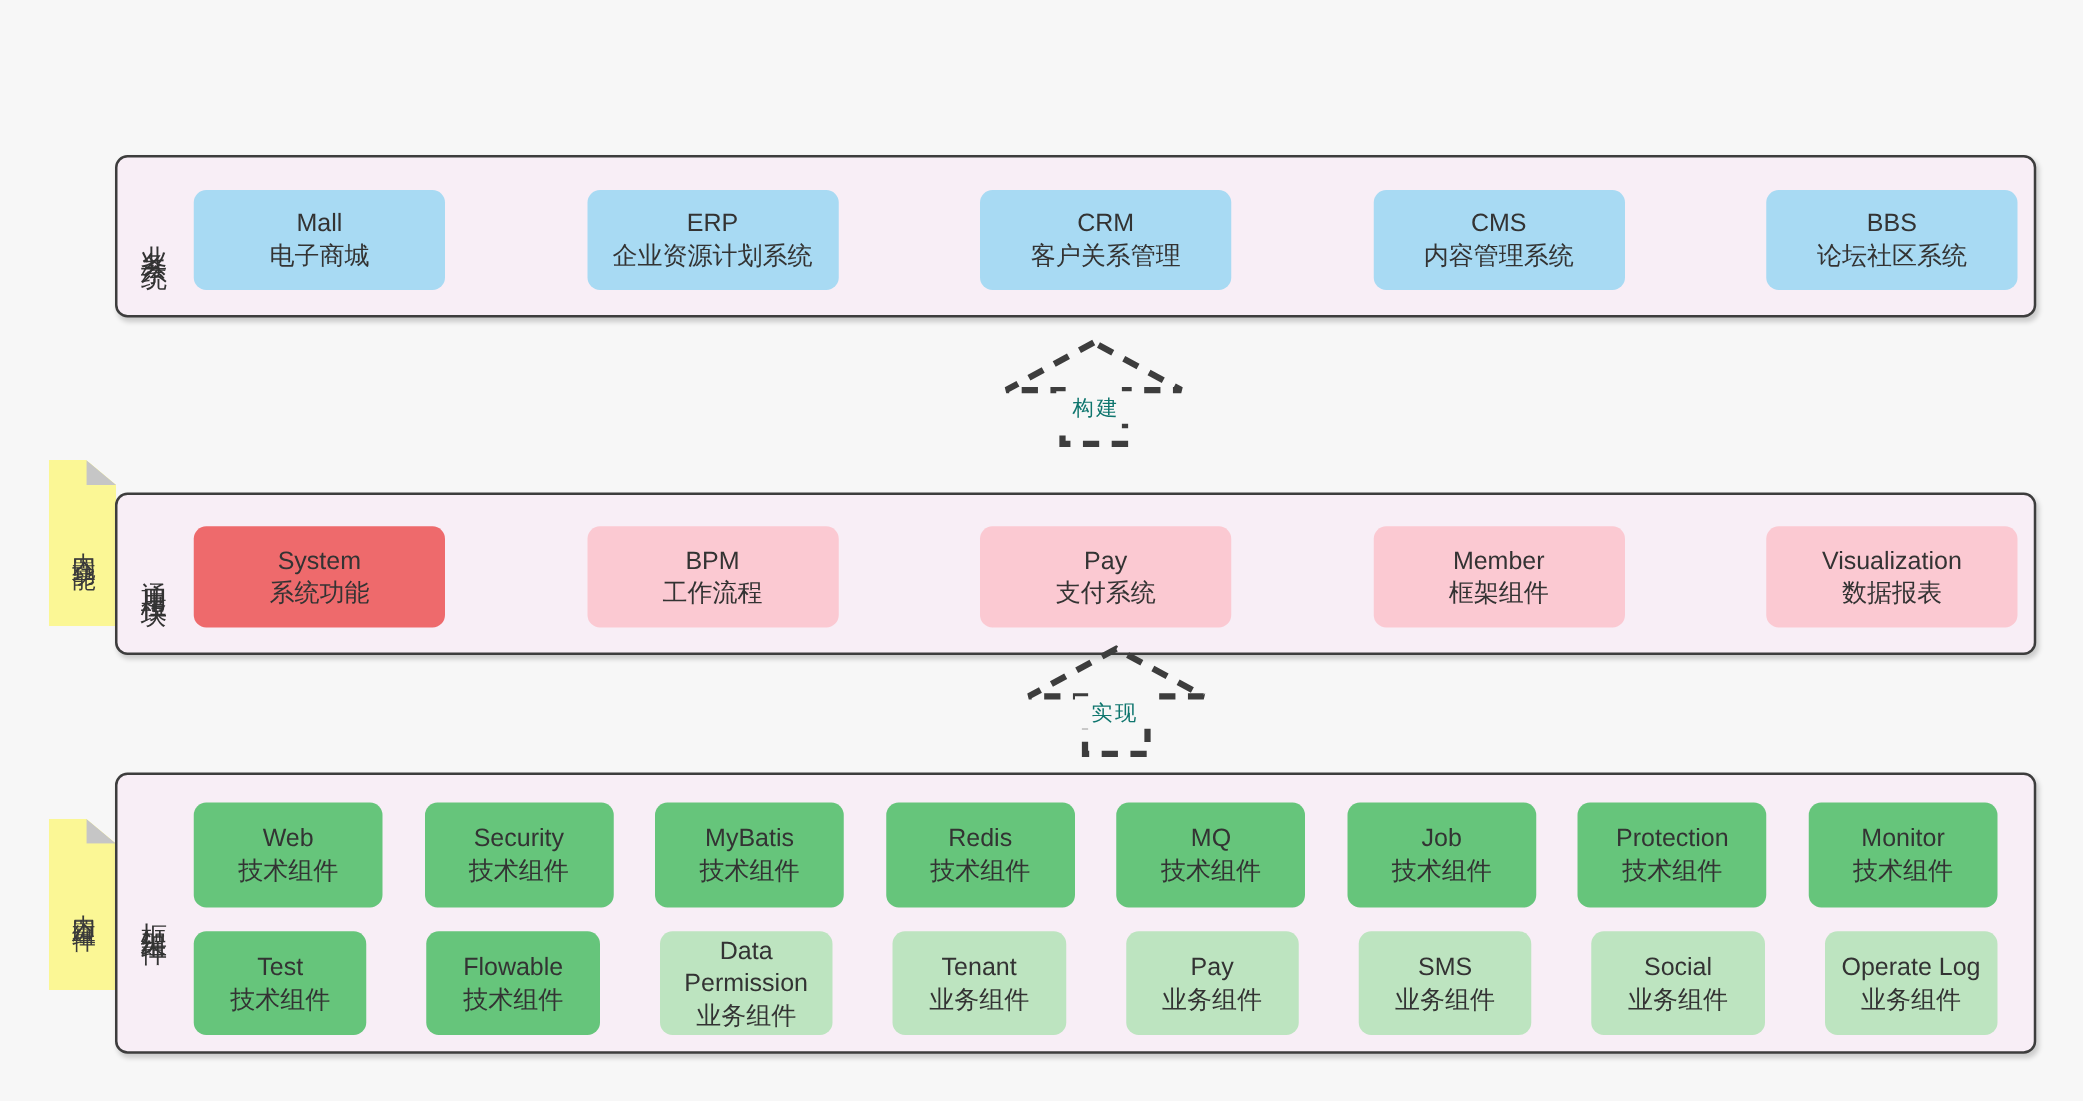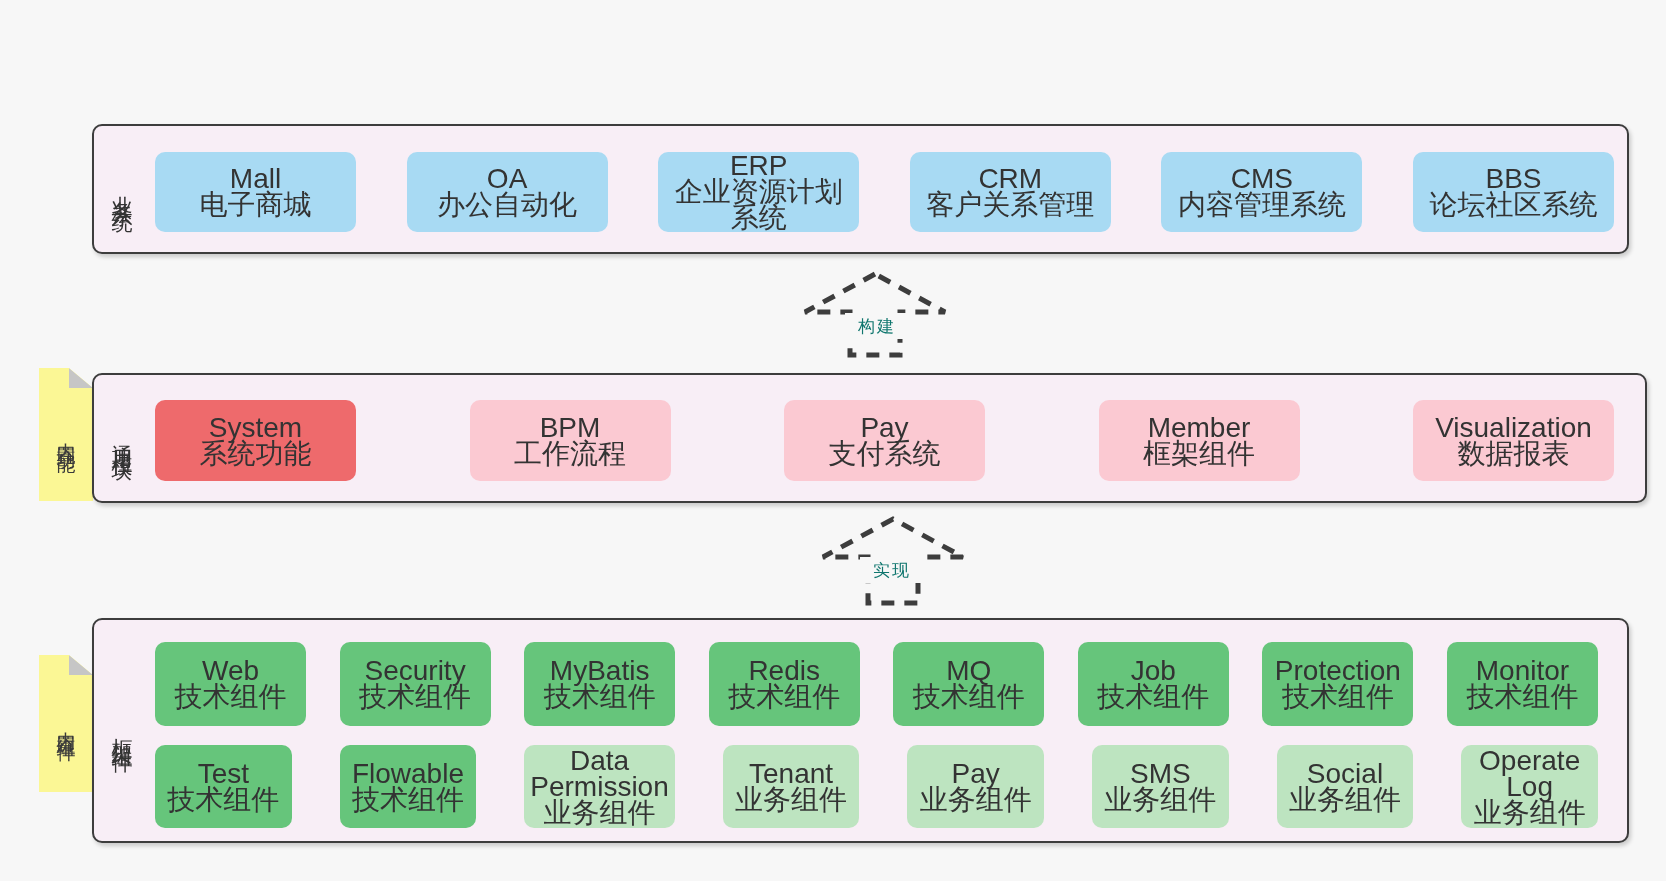--- a/index.html
+++ b/index.html
@@ -34,21 +34,21 @@
 
   
   .band {
     position:absolute; left:92px; width:1533px;
     background:#f8eef6;
     border:2px solid #3d3d3d; border-radius:10px;
     box-shadow:2px 3px 4px rgba(0,0,0,0.18);
     z-index:1;
   }
   .band-0 { top:124px; height:126px; }
-  .band-1 { top:373px; height:126px;padding-left:18px; }
+  .band-1 { top:394px; height:126px; }
   .band-2 { top:618px; height:221px; }
   .vlabel {
     position:absolute; left:0; top:0; bottom:0; width:56px;
     display:flex; align-items:center; justify-content:center;
     writing-mode:vertical-rl; text-orientation:upright;
     font-size:21px; letter-spacing:5px; color:#333;
   }
   .boxes {
     position:absolute; left:61px; width:1459px;
     display:flex; justify-content:space-between;
@@ -57,21 +57,21 @@
   .band-1 .boxes { top:25px; height:81px; }
   .band-2 .boxes { width:1443px; }
   .row-a { top:22px; height:84px; }
   .row-b { top:125px; height:83px;gap:48px; }
 
   
   .box {
     border-radius:10px;
     display:flex; flex-direction:column; align-items:center; justify-content:center;
     text-align:center;
-    font-size:28px; line-height:26px;
+    font-size:20px; line-height:26px;
     padding:0 6px; box-sizing:border-box;
   }
   .band-0 .box, .band-1 .box { width:201px; }
   .band-2 .box { width:151px; }
   .box.blue       { background:#a8daf3; }
   .box.red        { background:#ee6a6c; }
   .box.pink       { background:#fbc9d2; }
   .box.green      { background:#66c57b; }
   .box.lightgreen { background:#bde4c0; }
   .box-name, .box-desc { color:#333333; }
@@ -105,24 +105,20 @@
   </div>
 
   <section class="band band-0">
     <div class="vlabel">业务系统</div>
     <div class="boxes">
         <div class="box blue">
           <div class="box-name">Mall</div>
           <div class="box-desc">电子商城</div>
         </div>
         <div class="box blue">
-          <div class="box-name">OA</div>
-          <div class="box-desc">办公自动化</div>
-        </div>
-        <div class="box blue">
           <div class="box-name">ERP</div>
           <div class="box-desc">企业资源计划系统</div>
         </div>
         <div class="box blue">
           <div class="box-name">CRM</div>
           <div class="box-desc">客户关系管理</div>
         </div>
         <div class="box blue">
           <div class="box-name">CMS</div>
           <div class="box-desc">内容管理系统</div>

